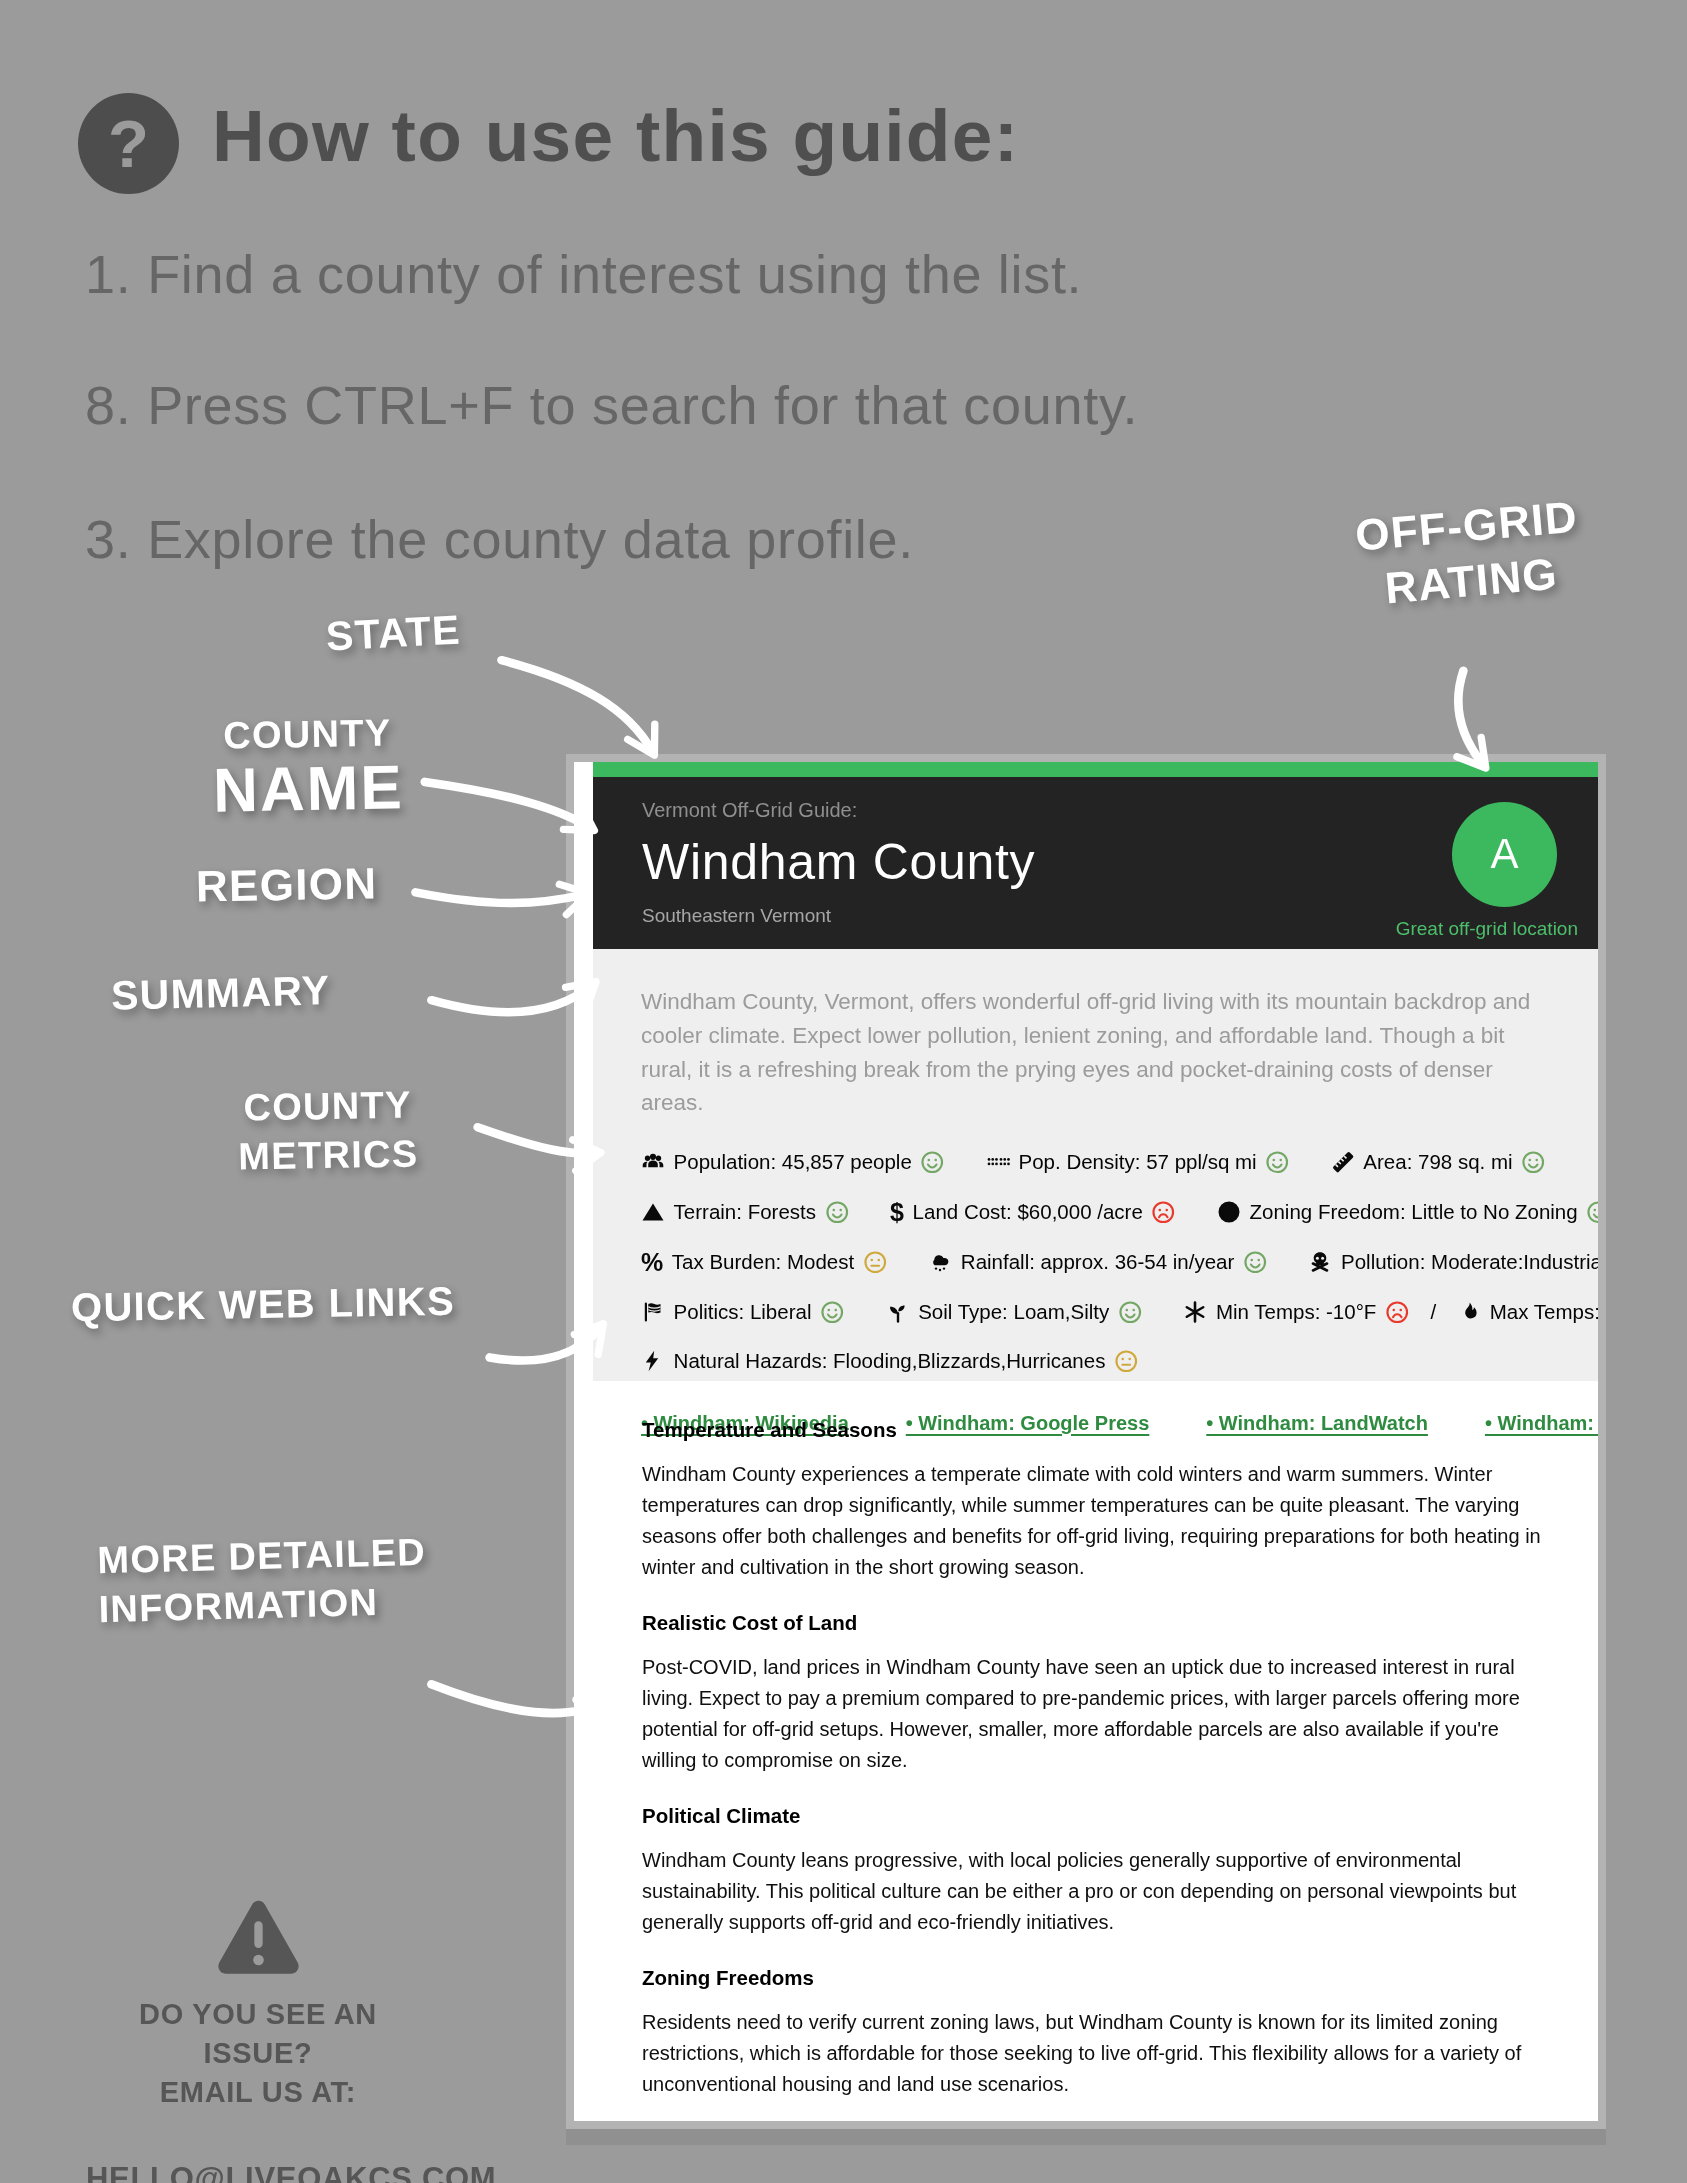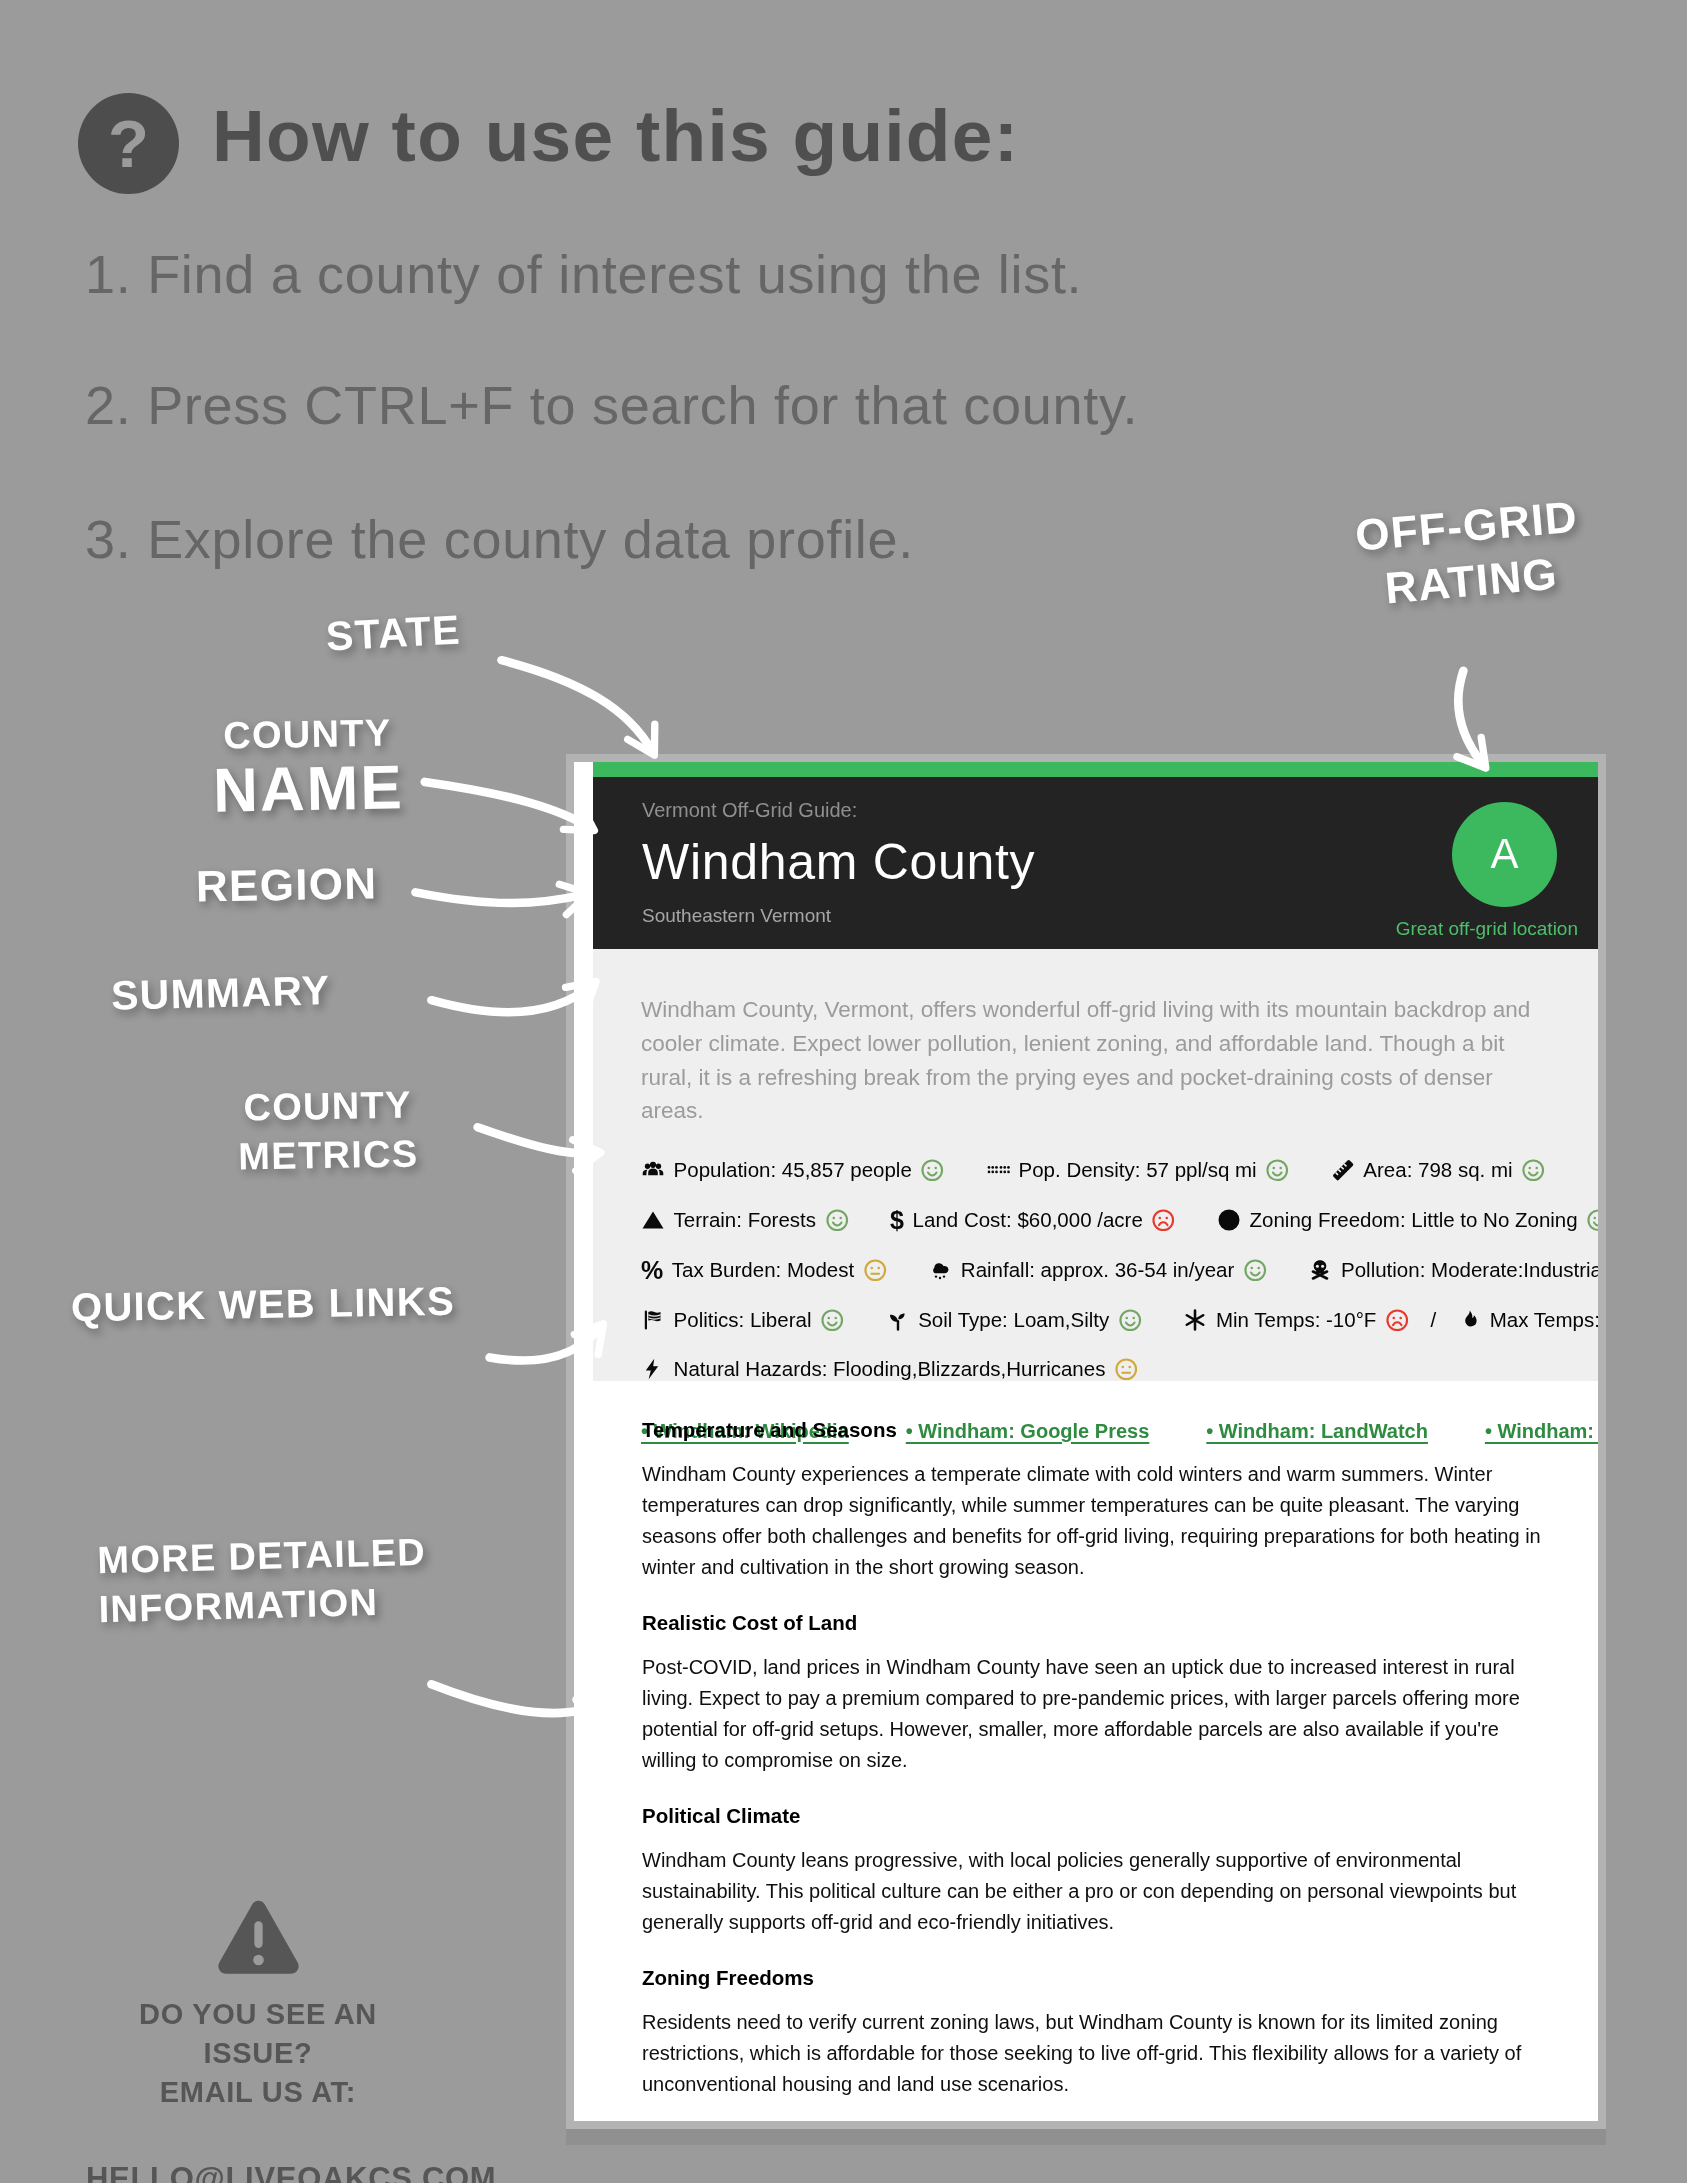--- a/index.html
+++ b/index.html
@@ -62,21 +62,21 @@
   .county-title{font-size:50px; color:#fff; margin-top:10.6px; letter-spacing:0.7px;}
   .region-sub{font-size:19px; color:#a6a6a6; margin-top:14.6px;}
   .rating-circle{
     position:absolute; right:41px; top:25px; width:105px; height:105px; border-radius:50%;
     background:#3cb95f; color:#fff; font-size:42px;
     display:flex; align-items:center; justify-content:center;
   }
   .rating-label{position:absolute; right:20px; bottom:9.3px; font-size:19px; color:#4cbf6a;}
 
   .csummary{background:#efefef; padding:36px 48px 0; height:432px; box-sizing:border-box;}
-  .summary-text{font-size:22.5px; color:#9b9b9b; line-height:1.5; margin:8px 0 30px; width:900px;}
+  .summary-text{font-size:22.5px; color:#9b9b9b; line-height:1.5; margin:0 0 30px; width:900px;}
 
   .mrow{display:flex; align-items:center; gap:41px; margin-bottom:25px; font-size:20.5px; color:#050505; white-space:nowrap;}
   .metric{display:flex; align-items:flex-start; gap:8.6px;}
   .micon{display:inline-flex; width:24px; height:24px; align-items:center; justify-content:center; flex:0 0 auto;}
   .micon svg{width:24px; height:24px; fill:#0a0a0a;}
   .char-icon{font-size:25px; font-weight:800; color:#0a0a0a; line-height:1;}
   .temps-sep{font-size:20.5px; color:#050505; margin:0 -20px;}
 
   .smiley{display:inline-flex; width:24.5px; height:24.5px;}
   .smiley svg{width:24.5px; height:24.5px;}
@@ -101,21 +101,21 @@
   .ann{z-index:6;}
 </style>
 </head>
 <body>
 
 <div id="page">
 
   <div class="abs q-circle">?</div>
   <div class="abs page-title">How to use this guide:</div>
   <div class="abs step step1">1. Find a county of interest using the list.</div>
-  <div class="abs step step2">2. Press CTRL+F to search for that county.</div>
+  <div class="abs step step2">8. Press CTRL+F to search for that county.</div>
   <div class="abs step step3">3. Explore the county data profile.</div>
 
   <div class="abs card">
     <div class="accent-bar"></div>
     <div class="chead">
       <div class="kicker">Vermont Off-Grid Guide:</div>
       <div class="county-title">Windham County</div>
       <div class="region-sub">Southeastern Vermont</div>
       <div class="rating-circle">A</div>
       <div class="rating-label">Great off-grid location</div>

